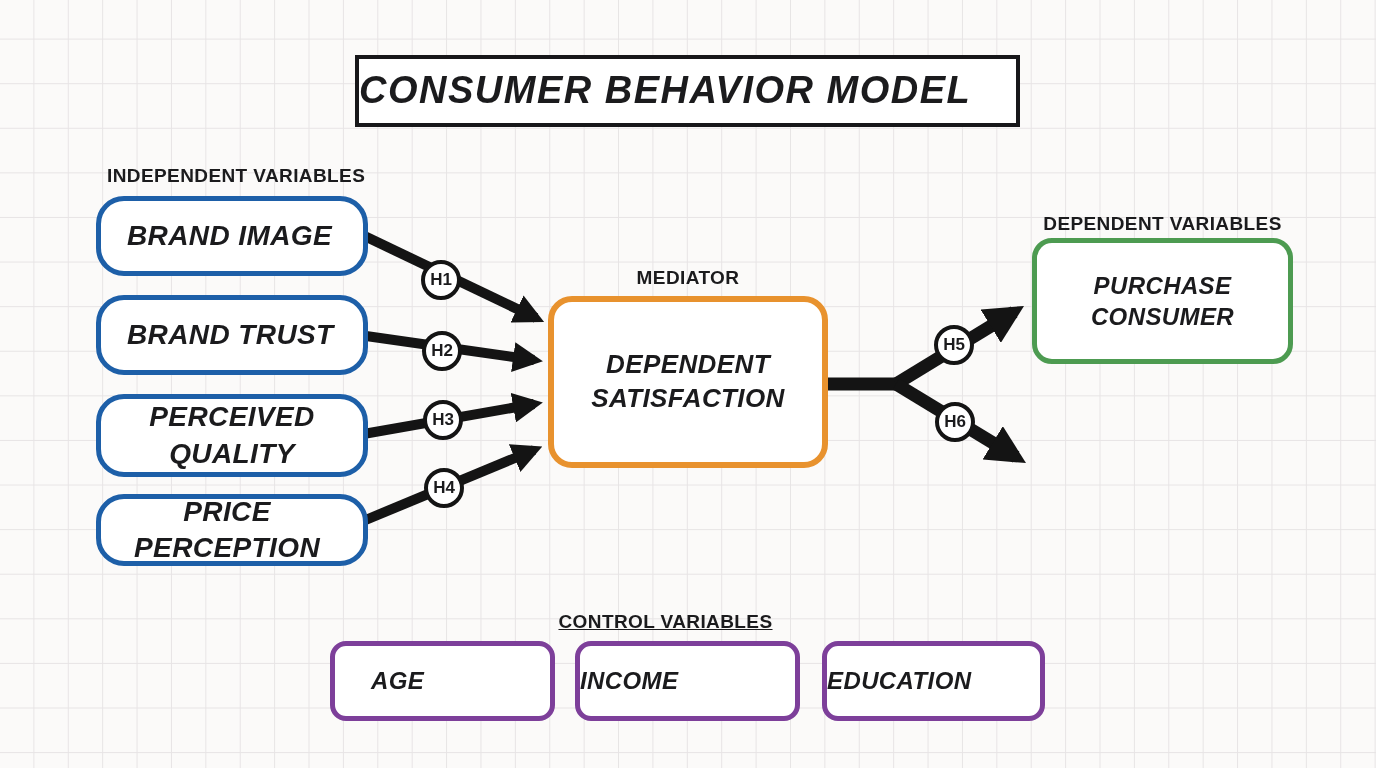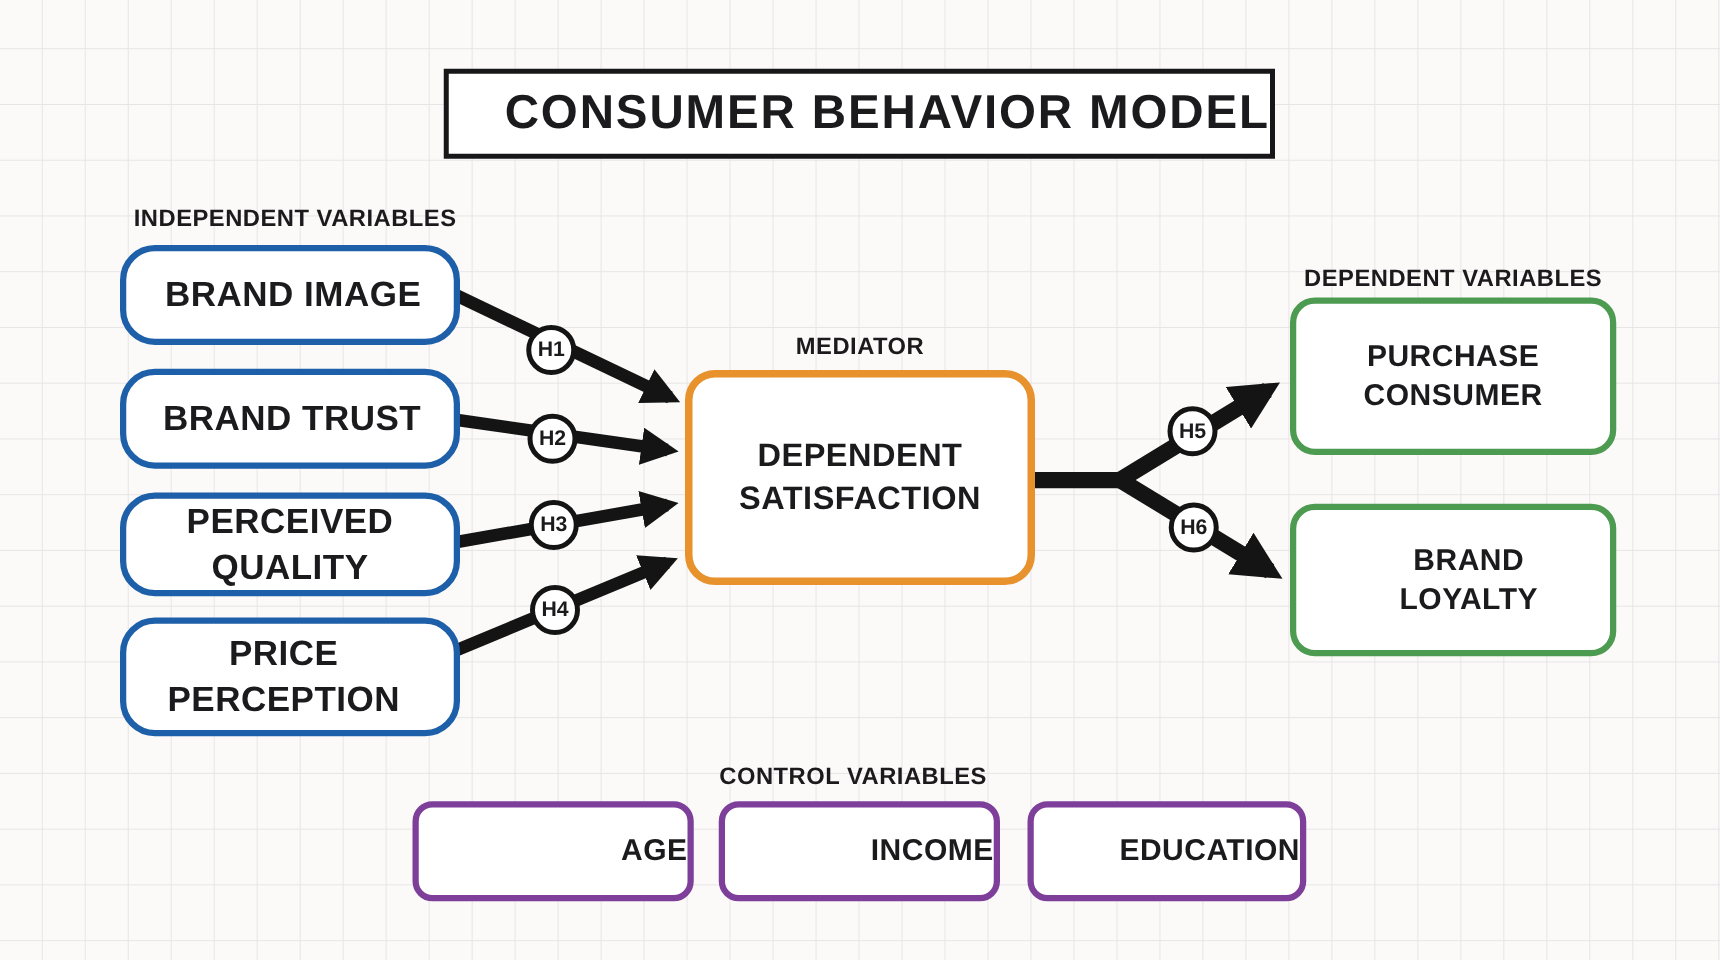--- a/index.html
+++ b/index.html
@@ -25,26 +25,27 @@
     left: 0; top: 0;
     width: 1376px; height: 768px;
     z-index: 1;
   }
   .box {
     position: absolute;
     z-index: 2;
     background: #ffffff;
     display: flex;
     align-items: center;
-    justify-content: flex-end;
+    justify-content: flex-start;
     text-align: center;
     font-weight: 800;
     letter-spacing: 0.4px;
     line-height: 1.3;
     box-sizing: border-box;
+    font-style: italic;
   }
   .title-box {
     left: 355px; top: 55px;
     width: 665px; height: 72px;
     border: 4px solid #17171a;
     font-size: 38px;
     letter-spacing: 1.5px;
   }
   .section-label {
     position: absolute;
@@ -134,42 +135,39 @@
 
   <div class="box ind-box" style="top:196px; height:80px;">
     <span>BRAND IMAGE</span>
   </div>
   <div class="box ind-box" style="top:295px; height:80px;">
     <span>BRAND TRUST</span>
   </div>
   <div class="box ind-box" style="top:394px; height:83px;">
     <span>PERCEIVED QUALITY</span>
   </div>
-  <div class="box ind-box" style="top:494px; height:95px;padding-left:16px;">
+  <div class="box ind-box" style="top:494px; height:72px;padding-left:16px;">
     <span>PRICE PERCEPTION</span>
   </div>
 
   <div class="section-label center-text" style="left:548px; top:267px; width:280px;">MEDIATOR</div>
 
   <div class="box med-box">
     <span>DEPENDENT SATISFACTION</span>
   </div>
 
   <div class="section-label center-text" style="left:1032px; top:213px; width:261px;">DEPENDENT VARIABLES</div>
 
   <div class="box dep-box" style="top:238px; height:126px;">
     <span>PURCHASE CONSUMER</span>
   </div>
-  <div class="box dep-box" style="top:403px; height:122px;">
-    <span class="label-narrow">BRAND LOYALTY</span>
-  </div>
 
-  <div class="section-label center-text" style="left:570px; top:611px; width:225px;">CONTROL VARIABLES</div>
+  <div class="section-label center-text" style="left:553px; top:611px; width:225px;text-decoration:underline;">CONTROL VARIABLES</div>
 
-  <div class="box ctrl-box" style="left:330px;">
+  <div class="box ctrl-box" style="left:330px;padding-left:36px;">
     <span>AGE</span>
   </div>
   <div class="box ctrl-box" style="left:575px;">
     <span>INCOME</span>
   </div>
   <div class="box ctrl-box" style="left:822px; width:223px;">
     <span>EDUCATION</span>
   </div>
 
   <div class="h-circle" style="left:421px; top:260px;">

